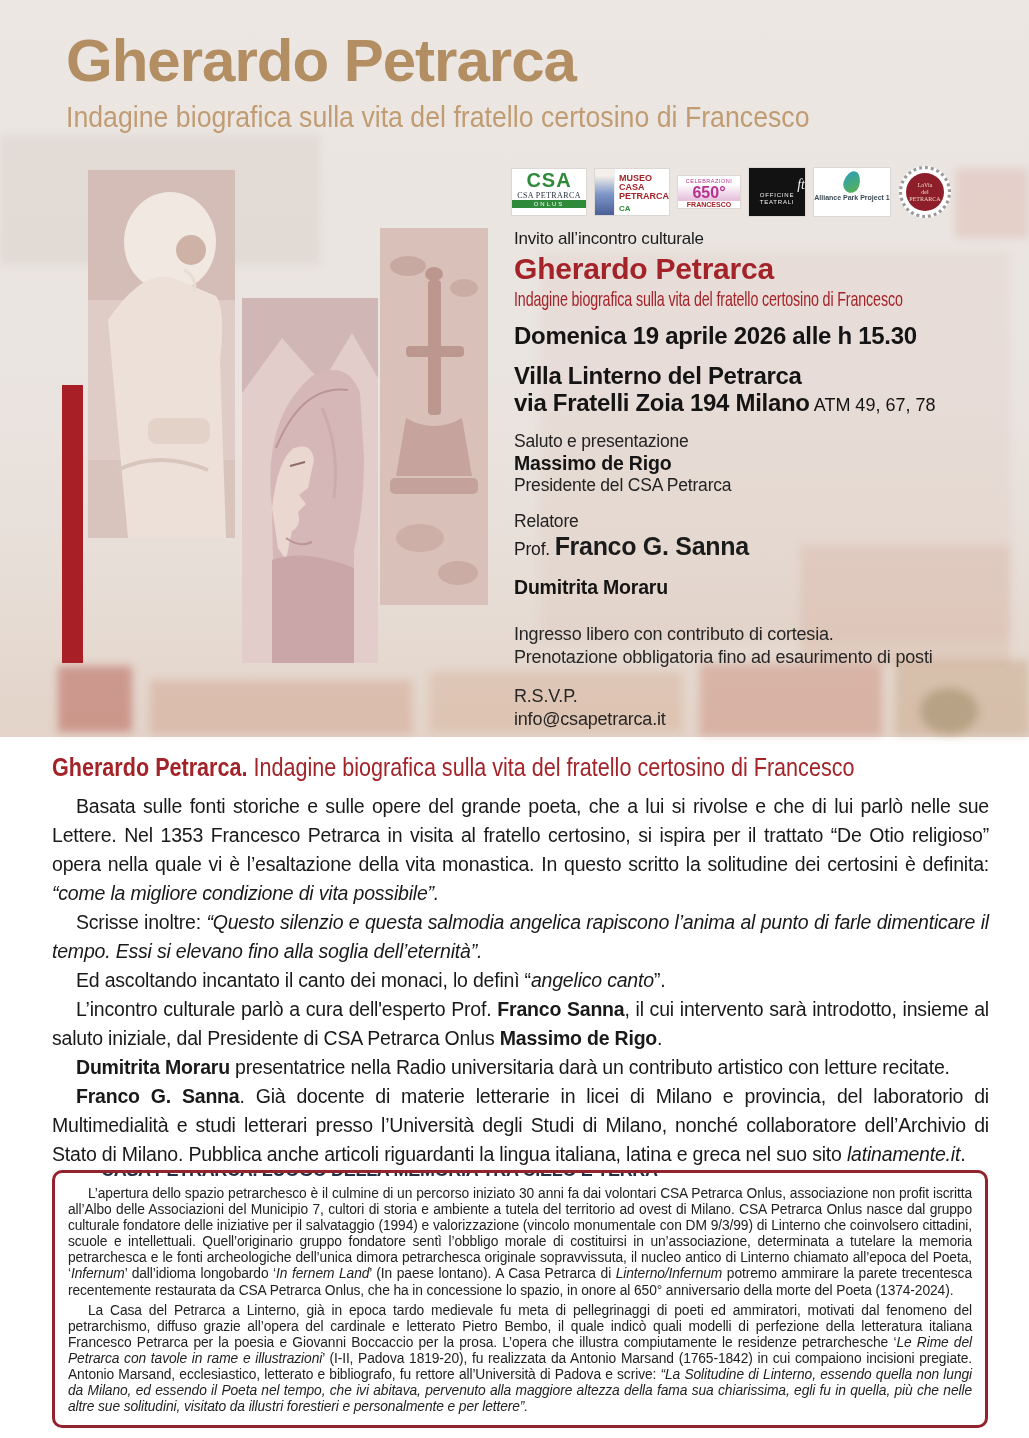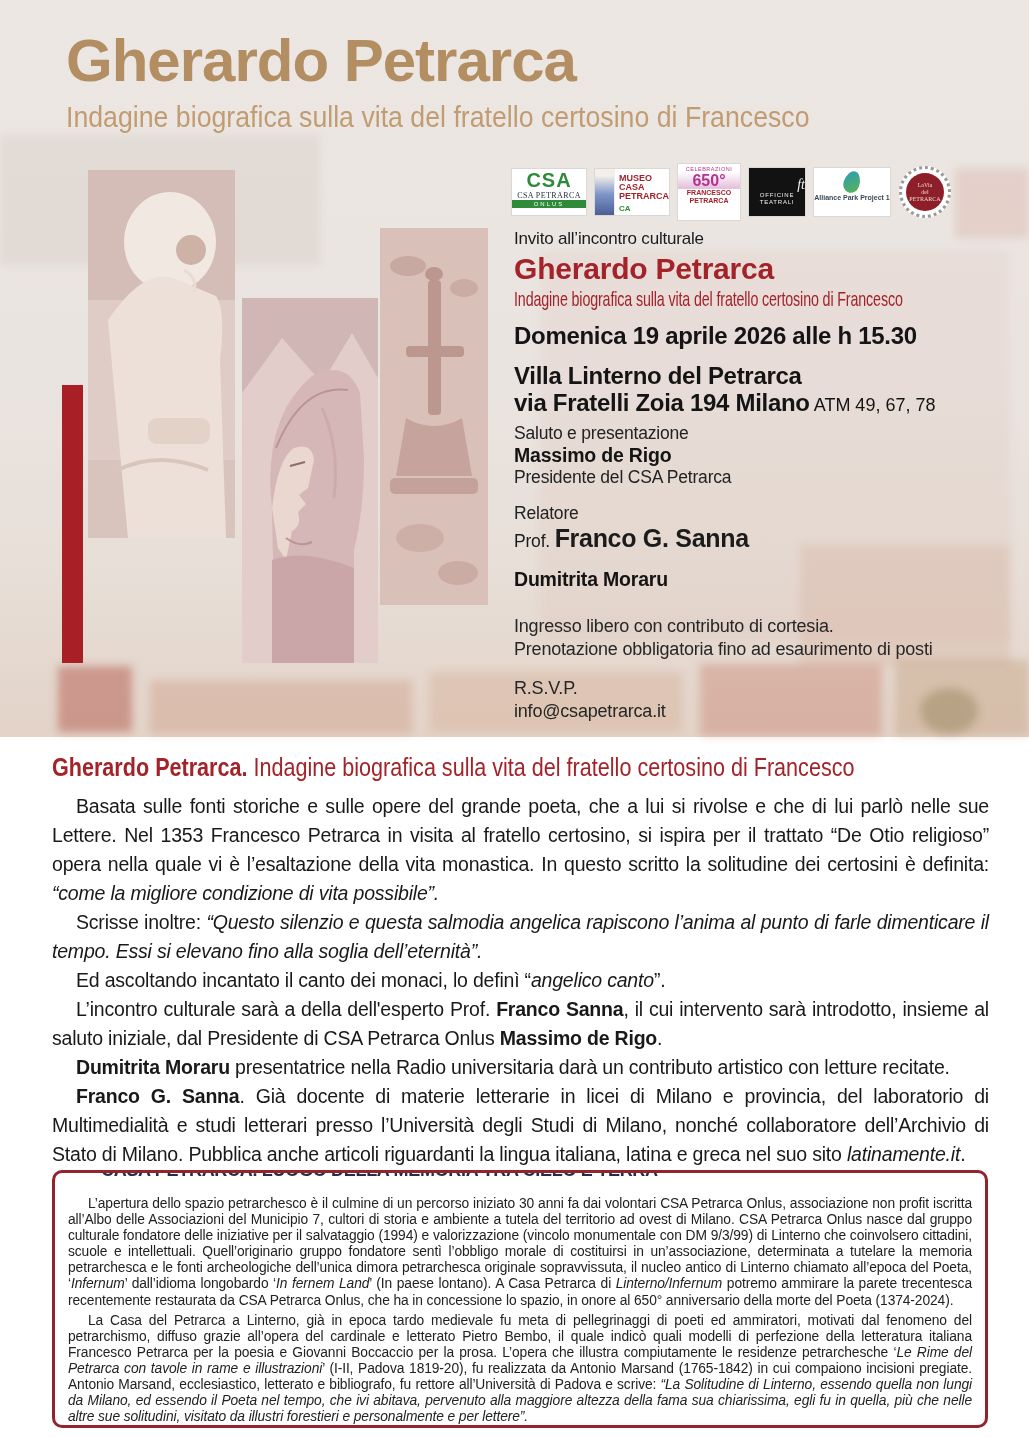--- a/index.html
+++ b/index.html
@@ -42,39 +42,39 @@
   .logos{position:absolute;left:512px;top:167px;width:476px;height:50px;display:flex;gap:9px;align-items:center;}
   .logo{background:#fff;box-shadow:0 0 0 1px rgba(0,0,0,.06);flex:none;overflow:hidden;}
   .lg-csa{width:74px;height:46px;text-align:center;}
   .lg-csa .big{font-size:20px;font-weight:bold;color:#2f8a3a;line-height:22px;letter-spacing:1px;}
   .lg-csa .sm{font-size:8px;color:#27323f;font-family:"Liberation Serif",serif;letter-spacing:.4px;}
   .lg-csa .bar{background:#2f8a3a;color:#fff;font-size:6px;line-height:8px;letter-spacing:2px;}
   .lg-museo{width:74px;height:46px;display:flex;}
   .lg-museo .arch{width:24px;background:linear-gradient(180deg,#f3efe9 15%,#7d96c9 55%,#4a5f96 100%);border-right:1px solid #eee;}
   .lg-museo .txt{flex:1;padding:5px 0 0 4px;color:#a32329;font-weight:bold;font-size:9px;line-height:9px;border-radius:9px;}
   .lg-museo .ca{color:#2f8a3a;font-size:8px;font-weight:bold;margin-top:3px;}
-  .lg-650{width:62px;height:56px;text-align:center;background:#fff;}
+  .lg-650{width:62px;height:32px;text-align:center;background:#fff;}
   .lg-650 .cel{font-size:5.5px;color:#b5338f;letter-spacing:.5px;margin-top:2px;}
   .lg-650 .num{font-size:16px;font-weight:bold;color:#b5338f;line-height:17px;background:linear-gradient(180deg,#fff 0%,#e7c2dd 90%);}
   .lg-650 .fp{font-size:7px;font-weight:bold;color:#a32329;line-height:8px;}
   .lg-ot{width:56px;height:48px;background:#121212;color:#f2f2f2;display:flex;flex-direction:column;justify-content:center;text-align:center;}
   .lg-ot .g{font-size:14px;font-family:"Liberation Serif",serif;font-style:italic;line-height:14px;text-align:right;}
   .lg-ot .t{font-size:6px;letter-spacing:.8px;line-height:7px;}
   .lg-app{width:76px;height:48px;text-align:center;}
   .lg-app .drop{width:16px;height:22px;margin:3px auto 1px;background:linear-gradient(135deg,#2a9bbf 0%,#5bb54a 100%);border-radius:50% 50% 50% 50%/60% 60% 40% 40%;transform:rotate(18deg);}
   .lg-app .t{font-size:7px;color:#3a4a55;font-weight:bold;}
   .lg-via{width:52px;height:52px;border-radius:50%;background:#fff;border:3px dotted #9a9a9a;box-sizing:border-box;display:flex;align-items:center;justify-content:center;box-shadow:none;}
   .lg-via .inner{width:38px;height:38px;border-radius:50%;background:#8e1f2a;color:#e9d8c4;text-align:center;font-size:6px;line-height:7px;display:flex;flex-direction:column;justify-content:center;font-family:"Liberation Serif",serif;}
   
   .invite{position:absolute;left:514px;top:229px;width:476px;letter-spacing:-.2px;}
   .kicker{font-size:17px;margin-bottom:3px;}
   .inv-title{font-size:30px;font-weight:bold;color:#a32329;line-height:33px;margin-bottom:2px;}
   .inv-sub{font-size:21px;color:#a32329;white-space:nowrap;transform:scaleX(.68);transform-origin:left top;margin-bottom:11px;}
   .inv-date{font-size:24px;font-weight:bold;letter-spacing:-.3px;margin-bottom:12px;color:#141414;}
-  .inv-venue{font-size:24px;font-weight:bold;letter-spacing:-.3px;line-height:27px;margin-bottom:4px;color:#141414;}
+  .inv-venue{font-size:24px;font-weight:bold;letter-spacing:-.3px;line-height:27px;margin-bottom:12px;color:#141414;}
   .atm{font-size:18px;font-weight:normal;letter-spacing:0;}
   .lbl{font-size:17.5px;color:#222;}
   .nm{font-size:19.5px;font-weight:bold;color:#141414;}
   .role{font-size:17.5px;color:#222;margin-bottom:15px;}
   .prof-line{margin-bottom:15px;}
   .prof{font-size:17.5px;}
   .prof-name{font-size:25px;font-weight:bold;letter-spacing:-.3px;}
   .gap-lg{margin-bottom:24px;}
   .entry{font-size:18px;line-height:23px;color:#262626;margin-top:22px;}
   .rsvp{font-size:18px;line-height:23px;color:#262626;margin-top:16px;}
@@ -82,21 +82,21 @@
   .body-sec{position:absolute;left:52px;top:752px;width:937px;color:#191919;}
   .body-head{white-space:nowrap;transform:scaleX(.83);transform-origin:left top;
     font-size:26px;color:#a32329;margin-bottom:9px;}
   .body-head b{font-weight:bold;}
   .body-sec p{margin:0;font-size:19.5px;line-height:29px;text-align:justify;text-indent:24px;letter-spacing:-.2px;}
   .body-sec i{font-family:"Liberation Sans",sans-serif;}
   
   .memo{position:absolute;left:52px;top:1170px;width:936px;height:258px;border:3px solid #93242e;border-radius:10px;box-sizing:border-box;overflow:hidden;}
   .memo-title{position:absolute;top:-13px;left:34px;background:#fff;padding:0 12px;
     font-size:18px;font-weight:bold;color:#233044;letter-spacing:-.3px;white-space:nowrap;}
-  .memo-inner{padding:23px 13px 0;}
+  .memo-inner{padding:13px 13px 0;}
   .memo-inner p{margin:0 0 4px;font-size:13.8px;line-height:16.1px;text-align:justify;text-indent:20px;color:#222;letter-spacing:-.1px;}
 </style>
 </head>
 <body>
 
 <div id="page">
 
   <div class="banner">
     <div class="blob b1"></div>
     <div class="blob b2"></div>
@@ -235,21 +235,21 @@
     <p>
       <span>Basata sulle fonti storiche e sulle opere del grande poeta, che a lui si rivolse e che di lui parlò nelle sue Lettere.  Nel 1353 Francesco Petrarca in visita al fratello certosino, si ispira per il trattato “De Otio religioso” opera nella quale vi è l’esaltazione della vita monastica. In questo scritto la solitudine dei certosini è definita: </span><i>“come la migliore condizione di vita possibile”.</i>
     </p>
     <p>
       <span>Scrisse inoltre: </span><i>“Questo silenzio e questa salmodia angelica rapiscono l’anima al punto di farle dimenticare il tempo. Essi si elevano fino alla soglia dell’eternità”.</i>
     </p>
     <p>
       <span>Ed ascoltando incantato il canto dei monaci, lo definì “</span><i>angelico canto</i><span>”.</span>
     </p>
     <p>
-      <span>L’incontro culturale sarà a della dell'esperto Prof. </span><b>Franco Sanna</b><span>, il cui intervento  sarà introdotto, insieme al saluto iniziale, dal Presidente di CSA Petrarca Onlus </span><b>Massimo de Rigo</b><span>.</span>
+      <span>L’incontro culturale parlò a cura dell'esperto Prof. </span><b>Franco Sanna</b><span>, il cui intervento  sarà introdotto, insieme al saluto iniziale, dal Presidente di CSA Petrarca Onlus </span><b>Massimo de Rigo</b><span>.</span>
     </p>
     <p>
       <b>Dumitrita Moraru</b><span> presentatrice nella Radio universitaria darà un contributo artistico con letture recitate.</span>
     </p>
     <p>
       <b>Franco G. Sanna</b><span>. Già docente di materie letterarie in licei di Milano e provincia, del laboratorio di Multimedialità e studi letterari presso l’Università degli Studi di Milano, nonché collaboratore dell’Archivio di Stato di Milano. Pubblica anche articoli riguardanti la lingua italiana, latina e greca nel suo sito </span><i>latinamente.it</i><span>.</span>
     </p>
   </div>
 
   <div class="memo">

